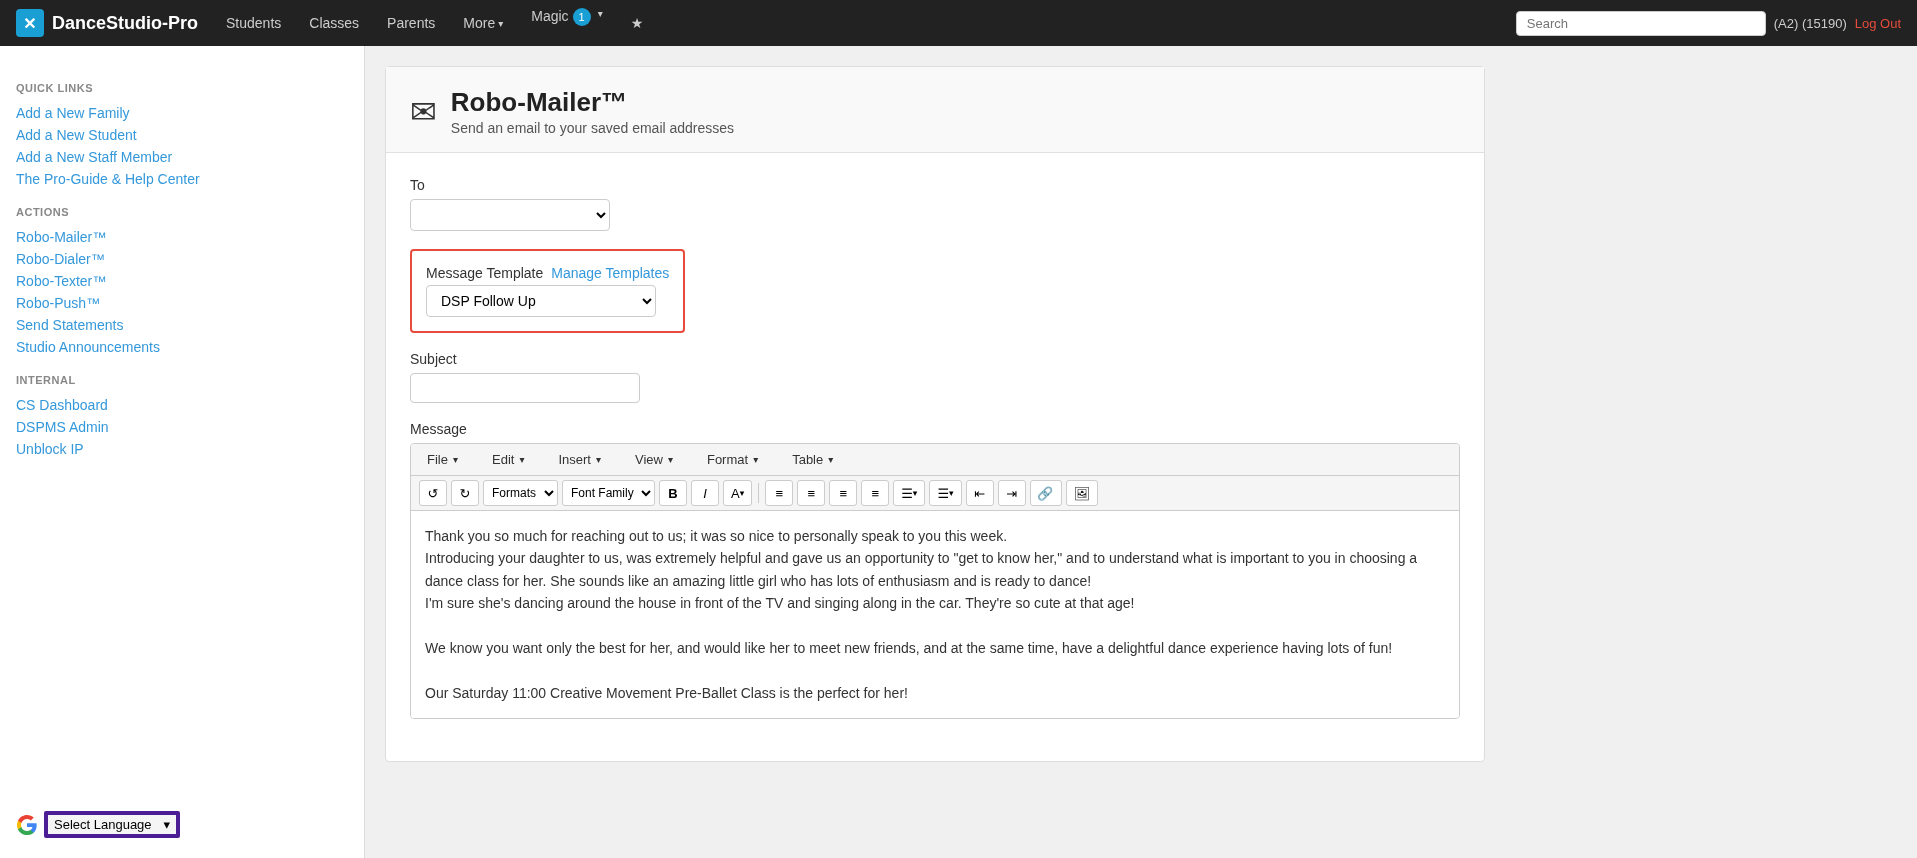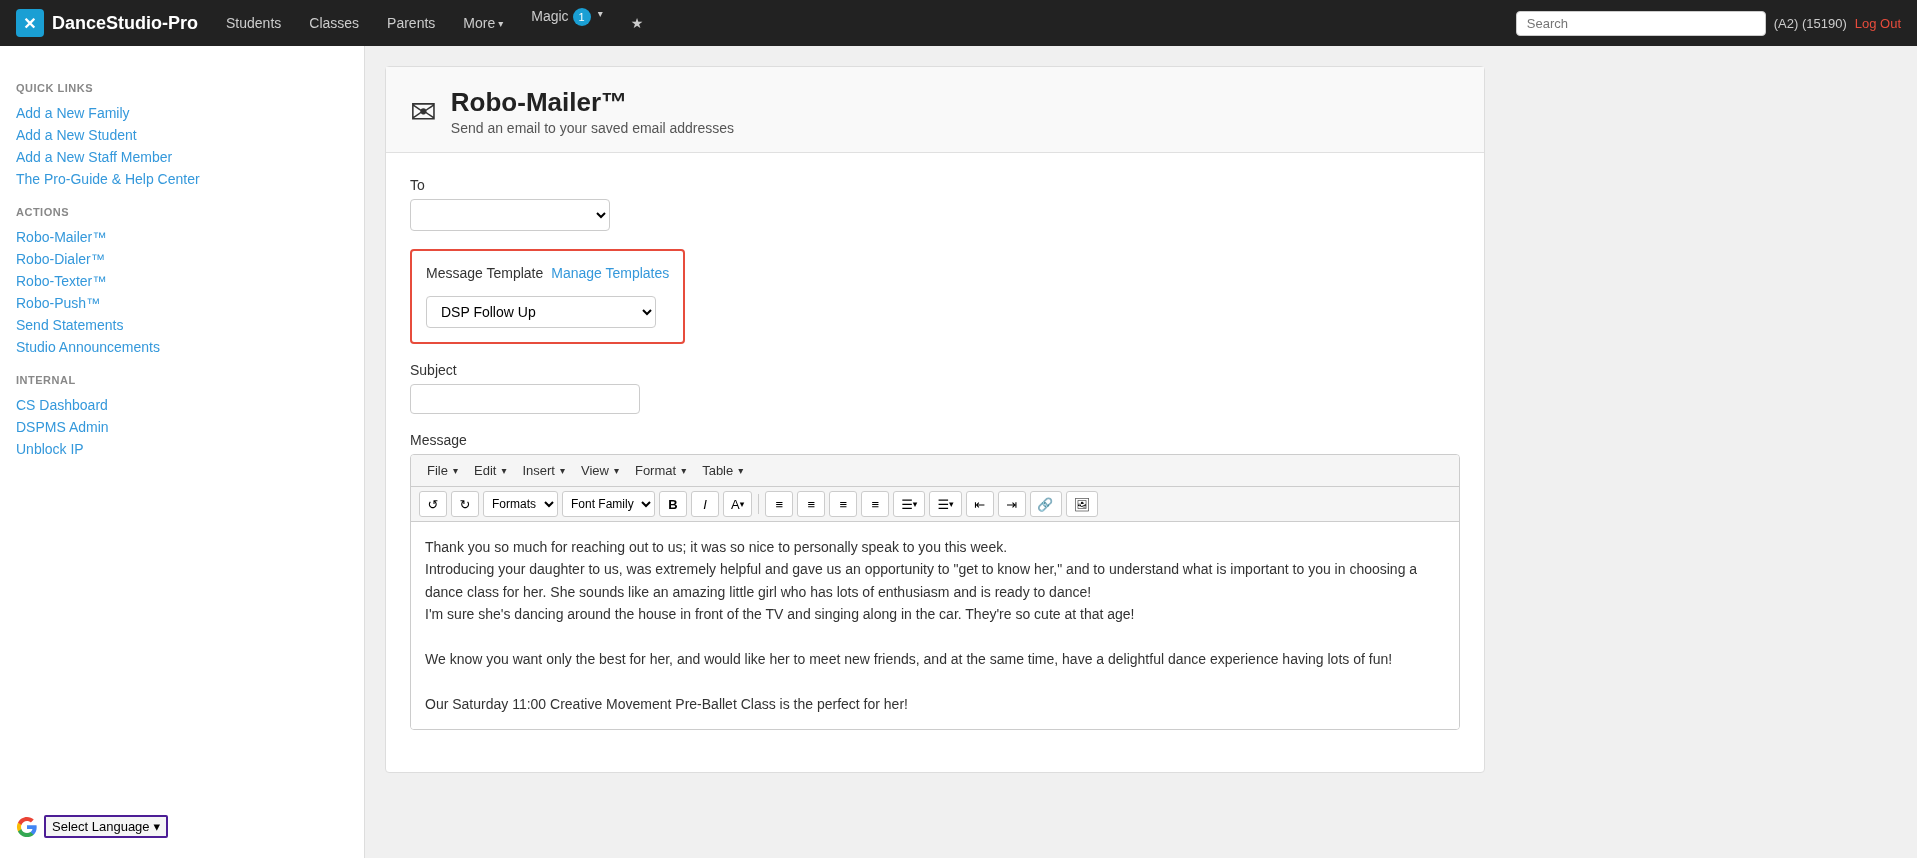--- a/index.html
+++ b/index.html
@@ -138,28 +138,28 @@
       gap: 6px;
       font-size: 13px;
       color: #333;
     }
     .google-g {
       width: 22px;
       height: 22px;
     }
     .lang-select-btn {
       background: #f5f5f5;
-      border: 2px solid #4c1d95;
+      border: 4px solid #4c1d95;
       border-radius: 2px;
       padding: 2px 6px;
       font-size: 13px;
       cursor: pointer;
       display: flex;
       align-items: center;
-      gap: 4px;
+      gap: 12px;
     }
 
     
     .content {
       flex: 1;
       padding: 20px;
       background: #f0f0f0;
       overflow-y: auto;
     }
 
@@ -229,21 +229,21 @@
       border: 2px solid #e74c3c;
       border-radius: 4px;
       padding: 14px;
       display: inline-block;
       margin-bottom: 18px;
     }
     .template-label-row {
       display: flex;
       align-items: flex-start;
       gap: 8px;
-      margin-bottom: 15px;
+      margin-bottom: 4px;
     }
     .template-label {
       font-size: 14px;
       color: #333;
     }
     .manage-templates-link {
       color: #3498db;
       text-decoration: none;
       font-size: 14px;
       cursor: pointer;
@@ -264,21 +264,21 @@
       border: 1px solid #ccc;
       border-radius: 4px;
       overflow: hidden;
     }
     .editor-menubar {
       background: #f5f5f5;
       border-bottom: 1px solid #ccc;
       padding: 4px 8px;
       display: flex;
       align-items: center;
-      gap: 0;
+      gap: 18px;
       flex-wrap: wrap;
     }
     .menu-btn {
       background: none;
       border: none;
       padding: 4px 8px;
       font-size: 13px;
       color: #333;
       cursor: pointer;
       border-radius: 3px;

